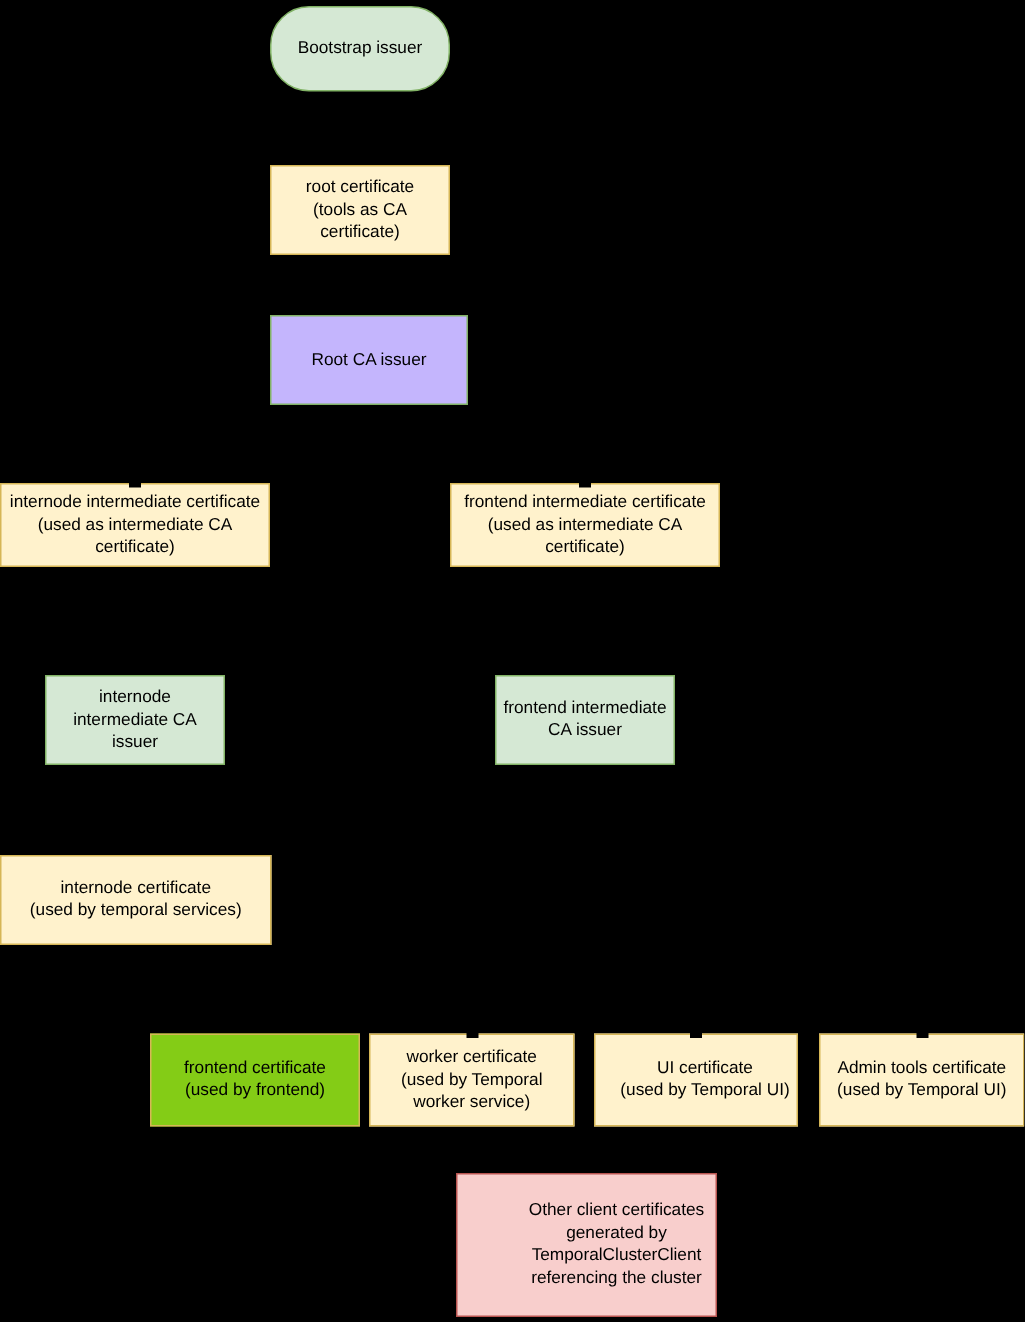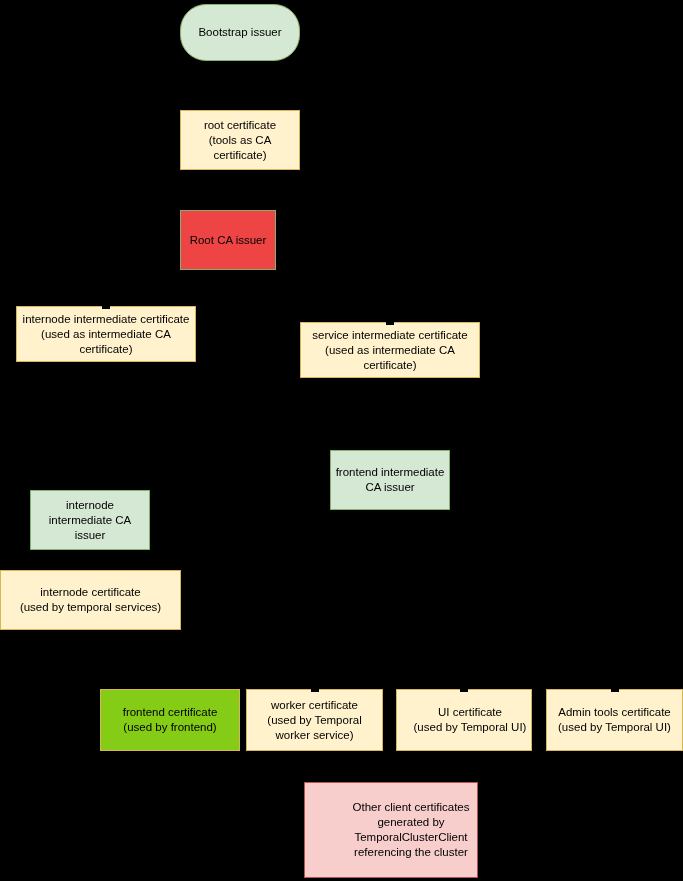--- a/index.html
+++ b/index.html
@@ -43,36 +43,36 @@
 
 <div id="canvas" style="background: rgb(0, 0, 0);">
     <div class="node" style="left: 180px; top: 4px; width: 120px; height: 57px; background: rgb(213, 232, 212); border-color: rgb(130, 179, 102); color: rgb(0, 0, 0); border-radius: 26px;">
       <span class="label">Bootstrap issuer</span>
     </div>
     <div class="node" style="left: 180px; top: 110px; width: 120px; height: 60px; background: rgb(255, 242, 204); border-color: rgb(214, 182, 86); color: rgb(0, 0, 0);">
       <span class="label">root certificate
 (tools as CA
 certificate)</span>
     </div>
-    <div class="node" style="left: 180px; top: 210px; width: 96px; height: 60px; background: #ef4444; border-color: rgb(130, 179, 102); color: rgb(0, 0, 0);">
+    <div class="node" style="left: 180px; top: 210px; width: 132px; height: 60px; background: #c4b5fd; border-color: rgb(130, 179, 102); color: rgb(0, 0, 0);">
       <span class="label">Root CA issuer</span>
     </div>
-    <div class="node" style="left: 0px; top: 306px; width: 180px; height: 56px; background: rgb(255, 242, 204); border-color: rgb(214, 182, 86); color: rgb(0, 0, 0); margin-left: 16px;">
+    <div class="node" style="left: 0px; top: 322px; width: 180px; height: 56px; background: rgb(255, 242, 204); border-color: rgb(214, 182, 86); color: rgb(0, 0, 0);">
       <div class="notch" style="background: rgb(0, 0, 0);"></div>
       <span class="label">internode intermediate certificate
 (used as intermediate CA
 certificate)</span>
     </div>
     <div class="node" style="left: 300px; top: 322px; width: 180px; height: 56px; background: rgb(255, 242, 204); border-color: rgb(214, 182, 86); color: rgb(0, 0, 0);">
       <div class="notch" style="background: rgb(0, 0, 0);"></div>
-      <span class="label">service intermediate certificate
+      <span class="label">frontend intermediate certificate
 (used as intermediate CA
 certificate)</span>
     </div>
-    <div class="node" style="left: 30px; top: 450px; width: 120px; height: 60px; background: rgb(213, 232, 212); border-color: rgb(130, 179, 102); color: rgb(0, 0, 0); margin-top: 40px;">
+    <div class="node" style="left: 30px; top: 450px; width: 120px; height: 60px; background: rgb(213, 232, 212); border-color: rgb(130, 179, 102); color: rgb(0, 0, 0);">
       <span class="label">internode
 intermediate CA
 issuer</span>
     </div>
     <div class="node" style="left: 330px; top: 450px; width: 120px; height: 60px; background: rgb(213, 232, 212); border-color: rgb(130, 179, 102); color: rgb(0, 0, 0);">
       <span class="label">frontend intermediate
 CA issuer</span>
     </div>
     <div class="node" style="left: 0px; top: 570px; width: 181px; height: 60px; background: rgb(255, 242, 204); border-color: rgb(214, 182, 86); color: rgb(0, 0, 0);">
       <span class="label">internode certificate

